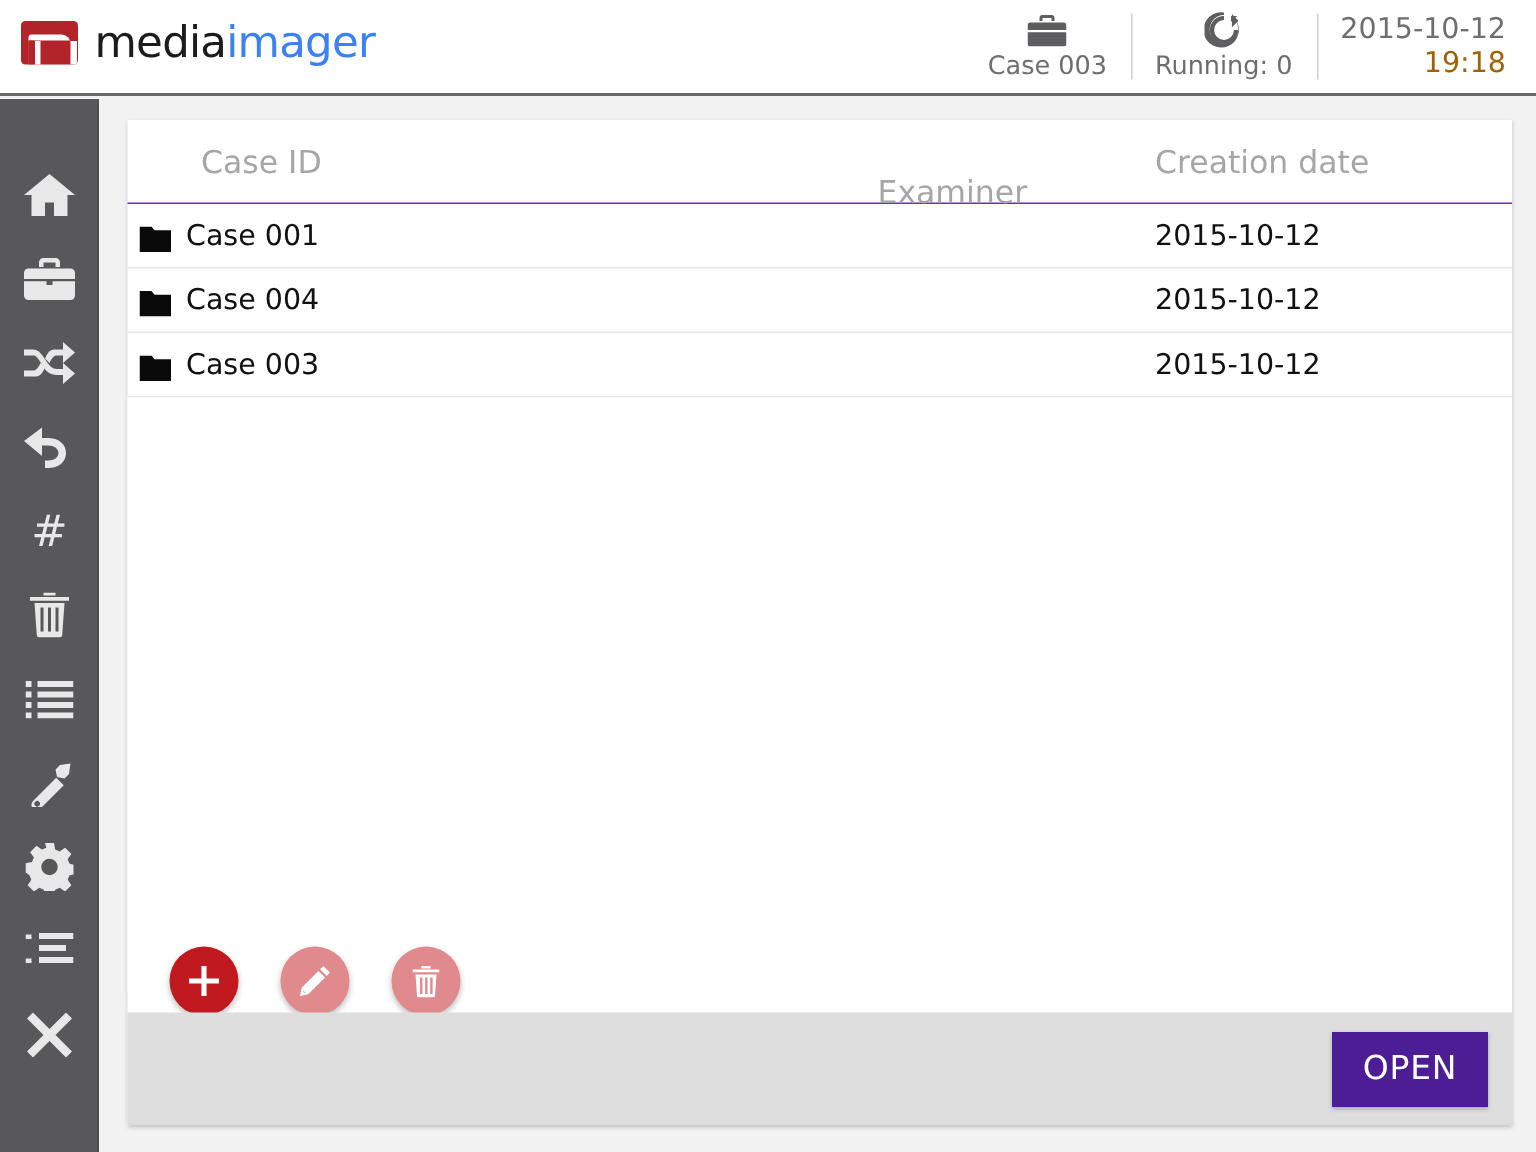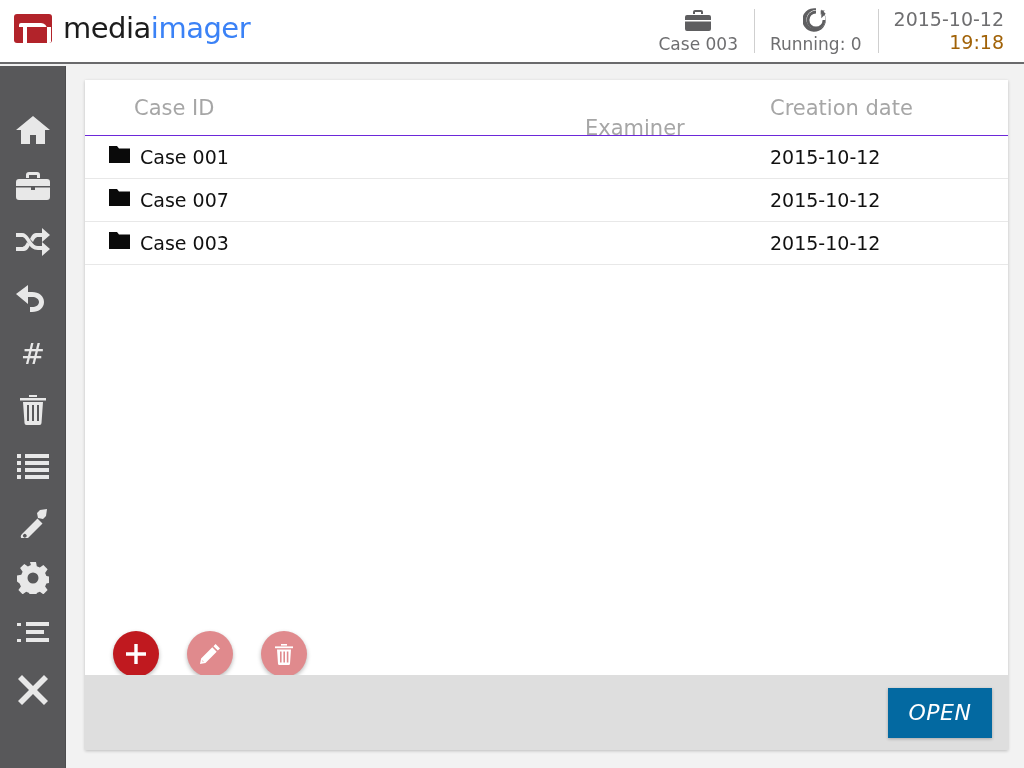--- a/index.html
+++ b/index.html
@@ -107,21 +107,21 @@
   .col-case   { width: 500px; padding-left: 49px; }
   .col-exam   { width: 185px; text-align: left; margin-top: 40px; }
   .col-date   { width: 189px; text-align: left; }
 
   .row {
     height: 43px;
     display: flex; align-items: center;
     border-bottom: 1px solid #e8e8e8;
     font-size: 19px; color: #111;
   }
-  .row .col-case { display: flex; align-items: flex-start; gap: 10px; padding-left: 24px; }
+  .row .col-case { display: flex; align-items: flex-end; gap: 10px; padding-left: 8px; }
   .folder-ico { flex: 0 0 auto; display: block; }
   .row .col-date { color: #111; }
 
   .rows-space { height: 396px; background: #fff; }
 
   
   .fab-row {
     position: absolute; left: 28px; top: 551px;
     display: flex; gap: 28px; align-items: center;
   }
@@ -136,30 +136,29 @@
   .fab-dim { background: #e08a8d; }
 
   .footer {
     position: absolute; left: 0; bottom: 0;
     width: 923px; height: 75px;
     background: #dedede;
     display: flex; align-items: center; justify-content: flex-end;
     padding-right: 16px;
   }
   .open-btn {
-    background: #0369a1;
+    background: #4c1d95;
     color: #ffffff;
     font-size: 22px;
     letter-spacing: 0.5px;
     border: none;
     width: 104px; height: 50px;
     box-shadow: 0 1px 3px rgba(0,0,0,0.25);
     cursor: pointer;
     font-family: "DejaVu Sans", sans-serif;
-    font-style: italic;
   }
 </style>
 </head>
 <body>
 
 <div class="header">
 
   <div class="logo-wrap">
     <div class="logo-mark"></div>
     <div class="logo-text"><span class="t-dark">media</span><span class="t-red">imager</span></div>
@@ -300,21 +299,21 @@
       </div>
       <div class="col-exam"></div>
       <div class="col-date">2015-10-12</div>
     </div>
 
     <div class="row">
       <div class="col-case">
         <svg class="folder-ico" width="21" height="17" viewBox="0 0 21 17">
             <path d="M0 0h8l2 2.5h11V17H0z" fill="#0a0a0a"></path>
           </svg>
-        <span>Case 007</span>
+        <span>Case 004</span>
       </div>
       <div class="col-exam"></div>
       <div class="col-date">2015-10-12</div>
     </div>
 
     <div class="row">
       <div class="col-case">
         <svg class="folder-ico" width="21" height="17" viewBox="0 0 21 17">
             <path d="M0 0h8l2 2.5h11V17H0z" fill="#0a0a0a"></path>
           </svg>

